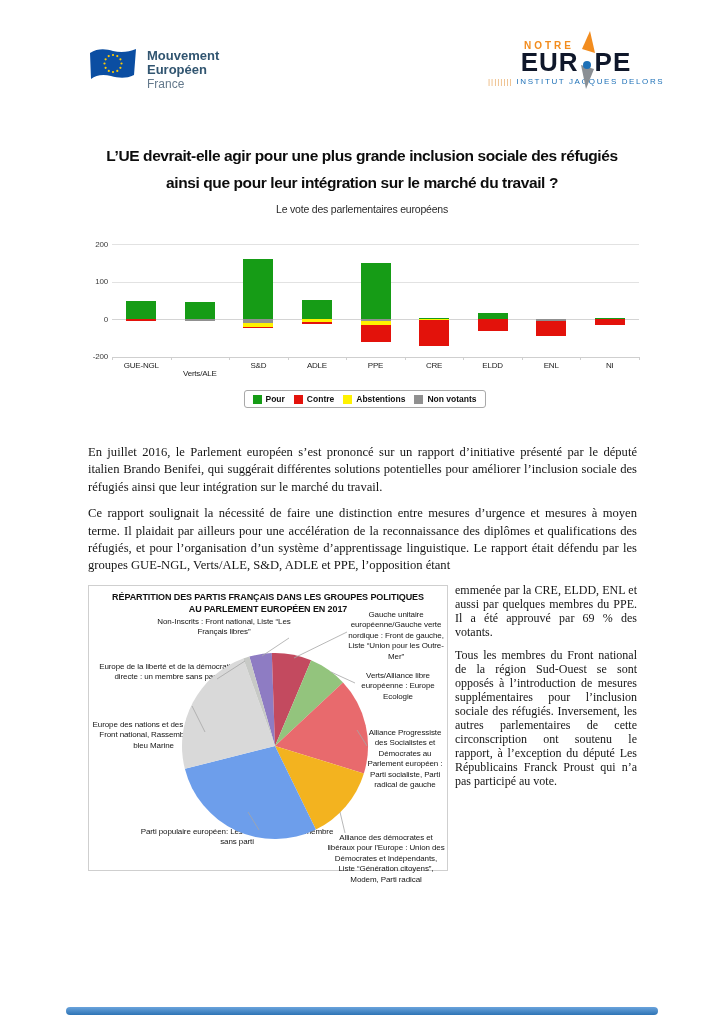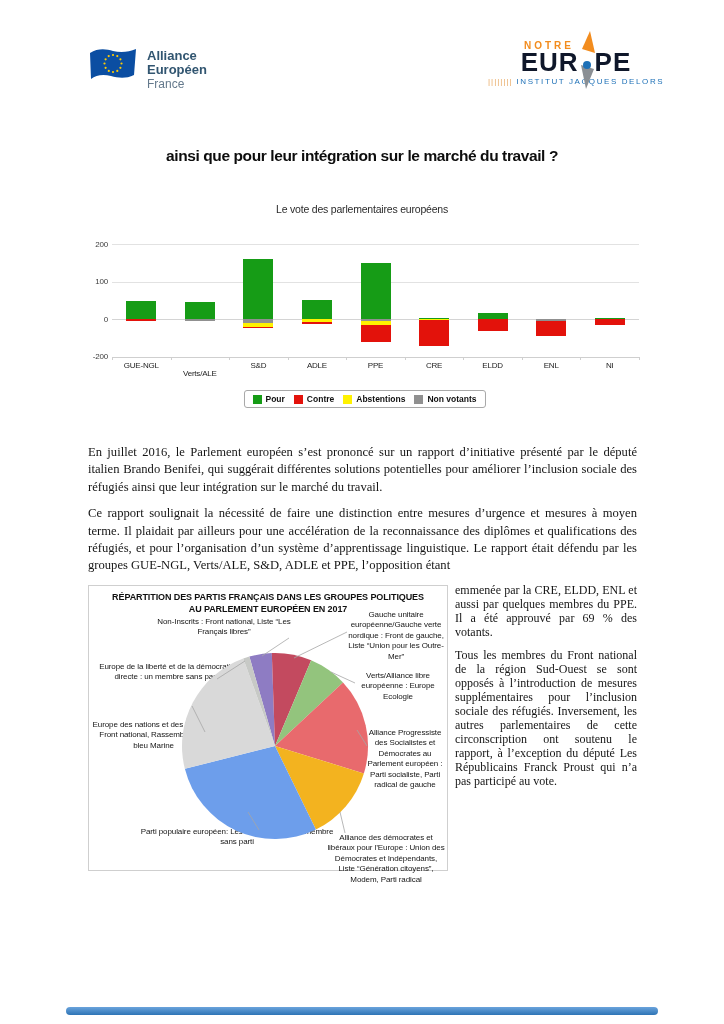--- a/index.html
+++ b/index.html
@@ -86,21 +86,21 @@
             <circle cx="25.0" cy="26.0" r="1.1"></circle>
             <circle cx="20.8" cy="24.9" r="1.1"></circle>
             <circle cx="17.6" cy="21.8" r="1.1"></circle>
             <circle cx="16.5" cy="17.5" r="1.1"></circle>
             <circle cx="17.6" cy="13.3" r="1.1"></circle>
             <circle cx="20.7" cy="10.1" r="1.1"></circle>
           </g>
       </svg>
     </span>
     <span class="txt">
-      <div class="l1">Alliance</div>
+      <div class="l1">Mouvement</div>
       <div class="l2">Européen</div>
       <div class="l3">France</div>
     </span>
   </div>
 
   <div class="logo-right">
     <div class="ne-top">NOTRE</div>
     <div class="ne-main">
       <span>EUR</span>
       <span class="ne-o">
@@ -112,20 +112,21 @@
       </span>
       <span>PE</span>
     </div>
     <div class="ne-tag">
       <span class="ne-ticks">||||||||</span>
       <span>INSTITUT JACQUES DELORS</span>
     </div>
   </div>
 
   <div class="doc-title">
+    <div>L’UE devrait-elle agir pour une plus grande inclusion sociale des réfugiés</div>
     <div>ainsi que pour leur intégration sur le marché du travail ?</div>
   </div>
   <div class="chart-subtitle">Le vote des parlementaires européens</div>
 
   <div class="barchart" id="barchart">
     <div class="bc-legend" id="barlegend">
         <span class="item">
           <span class="sq" style="background: rgb(22, 156, 22);"></span>
           <span>Pour</span>
         </span>

